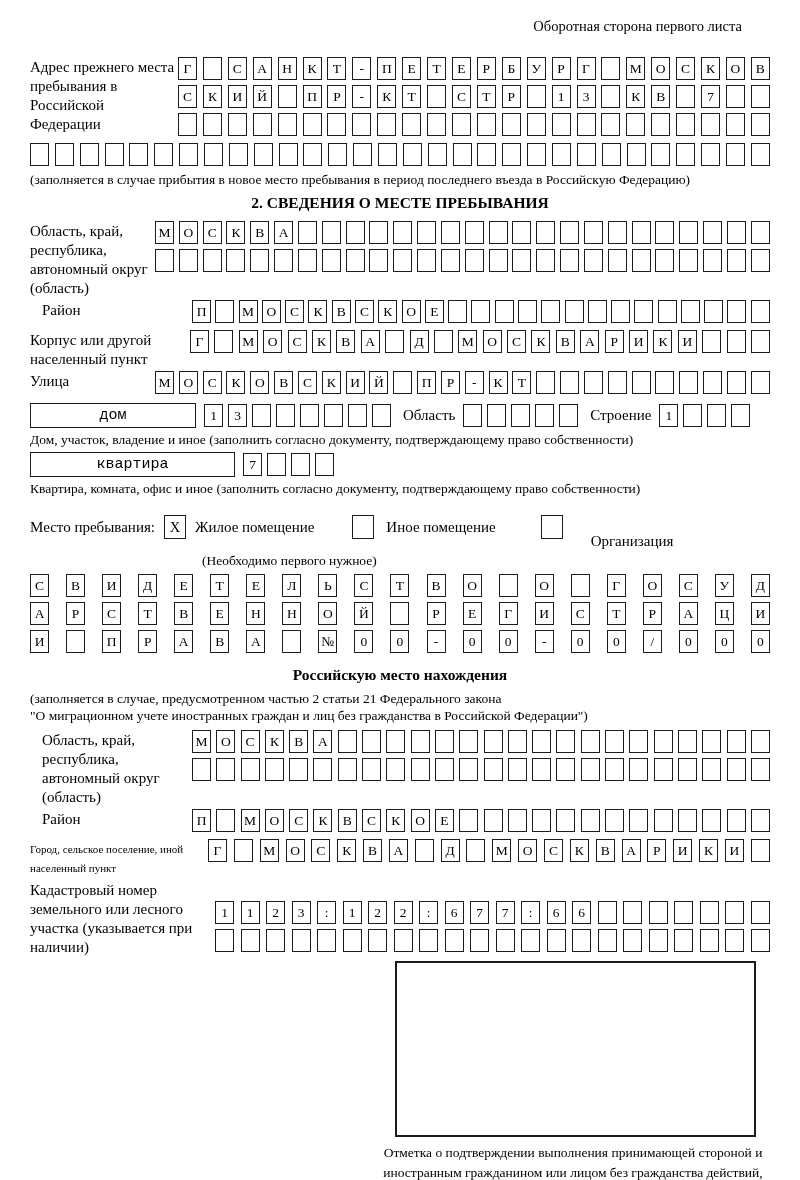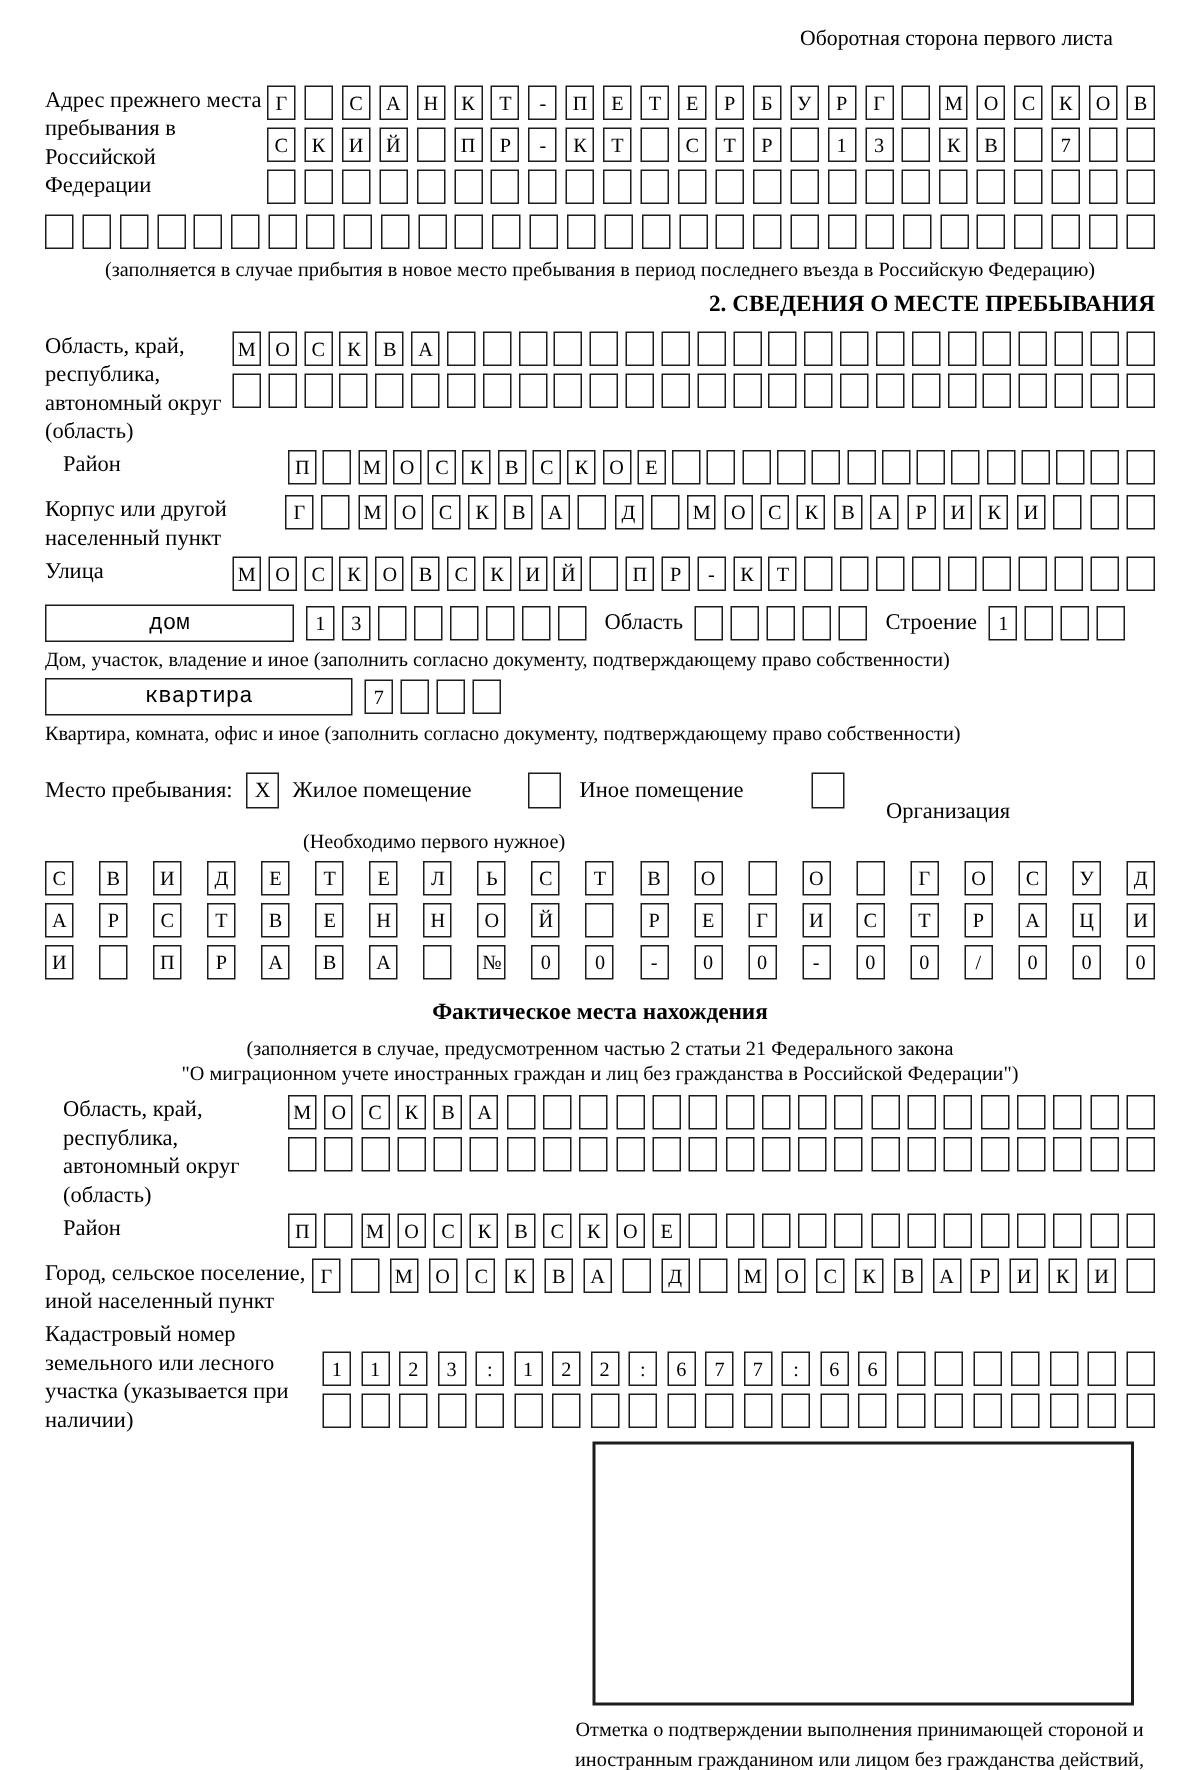--- a/index.html
+++ b/index.html
@@ -12,24 +12,24 @@
   .frow{display:flex;align-items:flex-start;margin-bottom:2px;}
   .flabel{font-size:15px;line-height:19px;flex-shrink:0;padding-top:1px;}
   .fboxes{flex:1;min-width:0;}
   .crow{display:flex;justify-content:space-between;margin-bottom:5px;}
   .cell{
     width:17px;height:21px;border:1.6px solid #1c1c1c;flex-shrink:0;
     text-align:center;line-height:21px;font-size:13.5px;overflow:hidden;
   }
   .fullrow{width:740px;}
   .note{font-size:13.5px;line-height:17px;}
-  .center{text-align:center;}
-  .sec-title{font-weight:bold;font-size:15.5px;text-align:right;margin:6px 0 9px 0;}
+  .center{text-align:left;}
+  .sec-title{font-weight:bold;font-size:15.5px;text-align:center;margin:6px 0 9px 0;}
   .w125{width:125px;} .w148{width:148px;} .w150{width:150px;margin-left:12px;} .w160{width:160px;}
-  .w178{width:178px;font-size:15px;} .w185{width:185px;} .w215{width:215px;}
+  .w178{width:178px;font-size:11px;} .w185{width:185px;} .w215{width:215px;}
   .house-row{display:flex;align-items:center;margin:4px 0 3px 0;}
   .type-box{border:1.6px solid #1c1c1c;height:23px;line-height:23px;text-align:center;font-size:15px;flex-shrink:0;font-family:Liberation Mono, monospace;}
   .icells{display:flex;gap:5px;margin-left:8px;}
   .icells .cell{margin:0;}
   .ilabel{font-size:15px;margin:0 8px 0 12px;white-space:nowrap;}
   .stay-row{display:flex;align-items:center;font-size:15px;margin-top:7px;}
   .checkbox{
     width:20px;height:22px;border:1.6px solid #1c1c1c;display:inline-block;flex-shrink:0;
     text-align:center;line-height:22px;font-size:14.5px;
   }
@@ -446,21 +446,21 @@
           <span class="cell">0</span>
           <span class="cell">0</span>
           <span class="cell">/</span>
           <span class="cell">0</span>
           <span class="cell">0</span>
           <span class="cell">0</span>
         </div>
     </div>
   </div>
 
-  <div class="al-title">Фактическое места нахождения</div>
+  <div class="al-title">Российскую место нахождения</div>
   <div class="note center">(заполняется в случае, предусмотренном частью 2 статьи 21 Федерального закона</div>
   <div class="note center mb6">"О миграционном учете иностранных граждан и лиц без гражданства в Российской Федерации")</div>
 
   <div class="frow">
     <div class="flabel w150">Область, край, республика, автономный округ (область)</div>
     <div class="fboxes">
       <div class="crow">
           <span class="cell">М</span>
           <span class="cell">О</span>
           <span class="cell">С</span>

